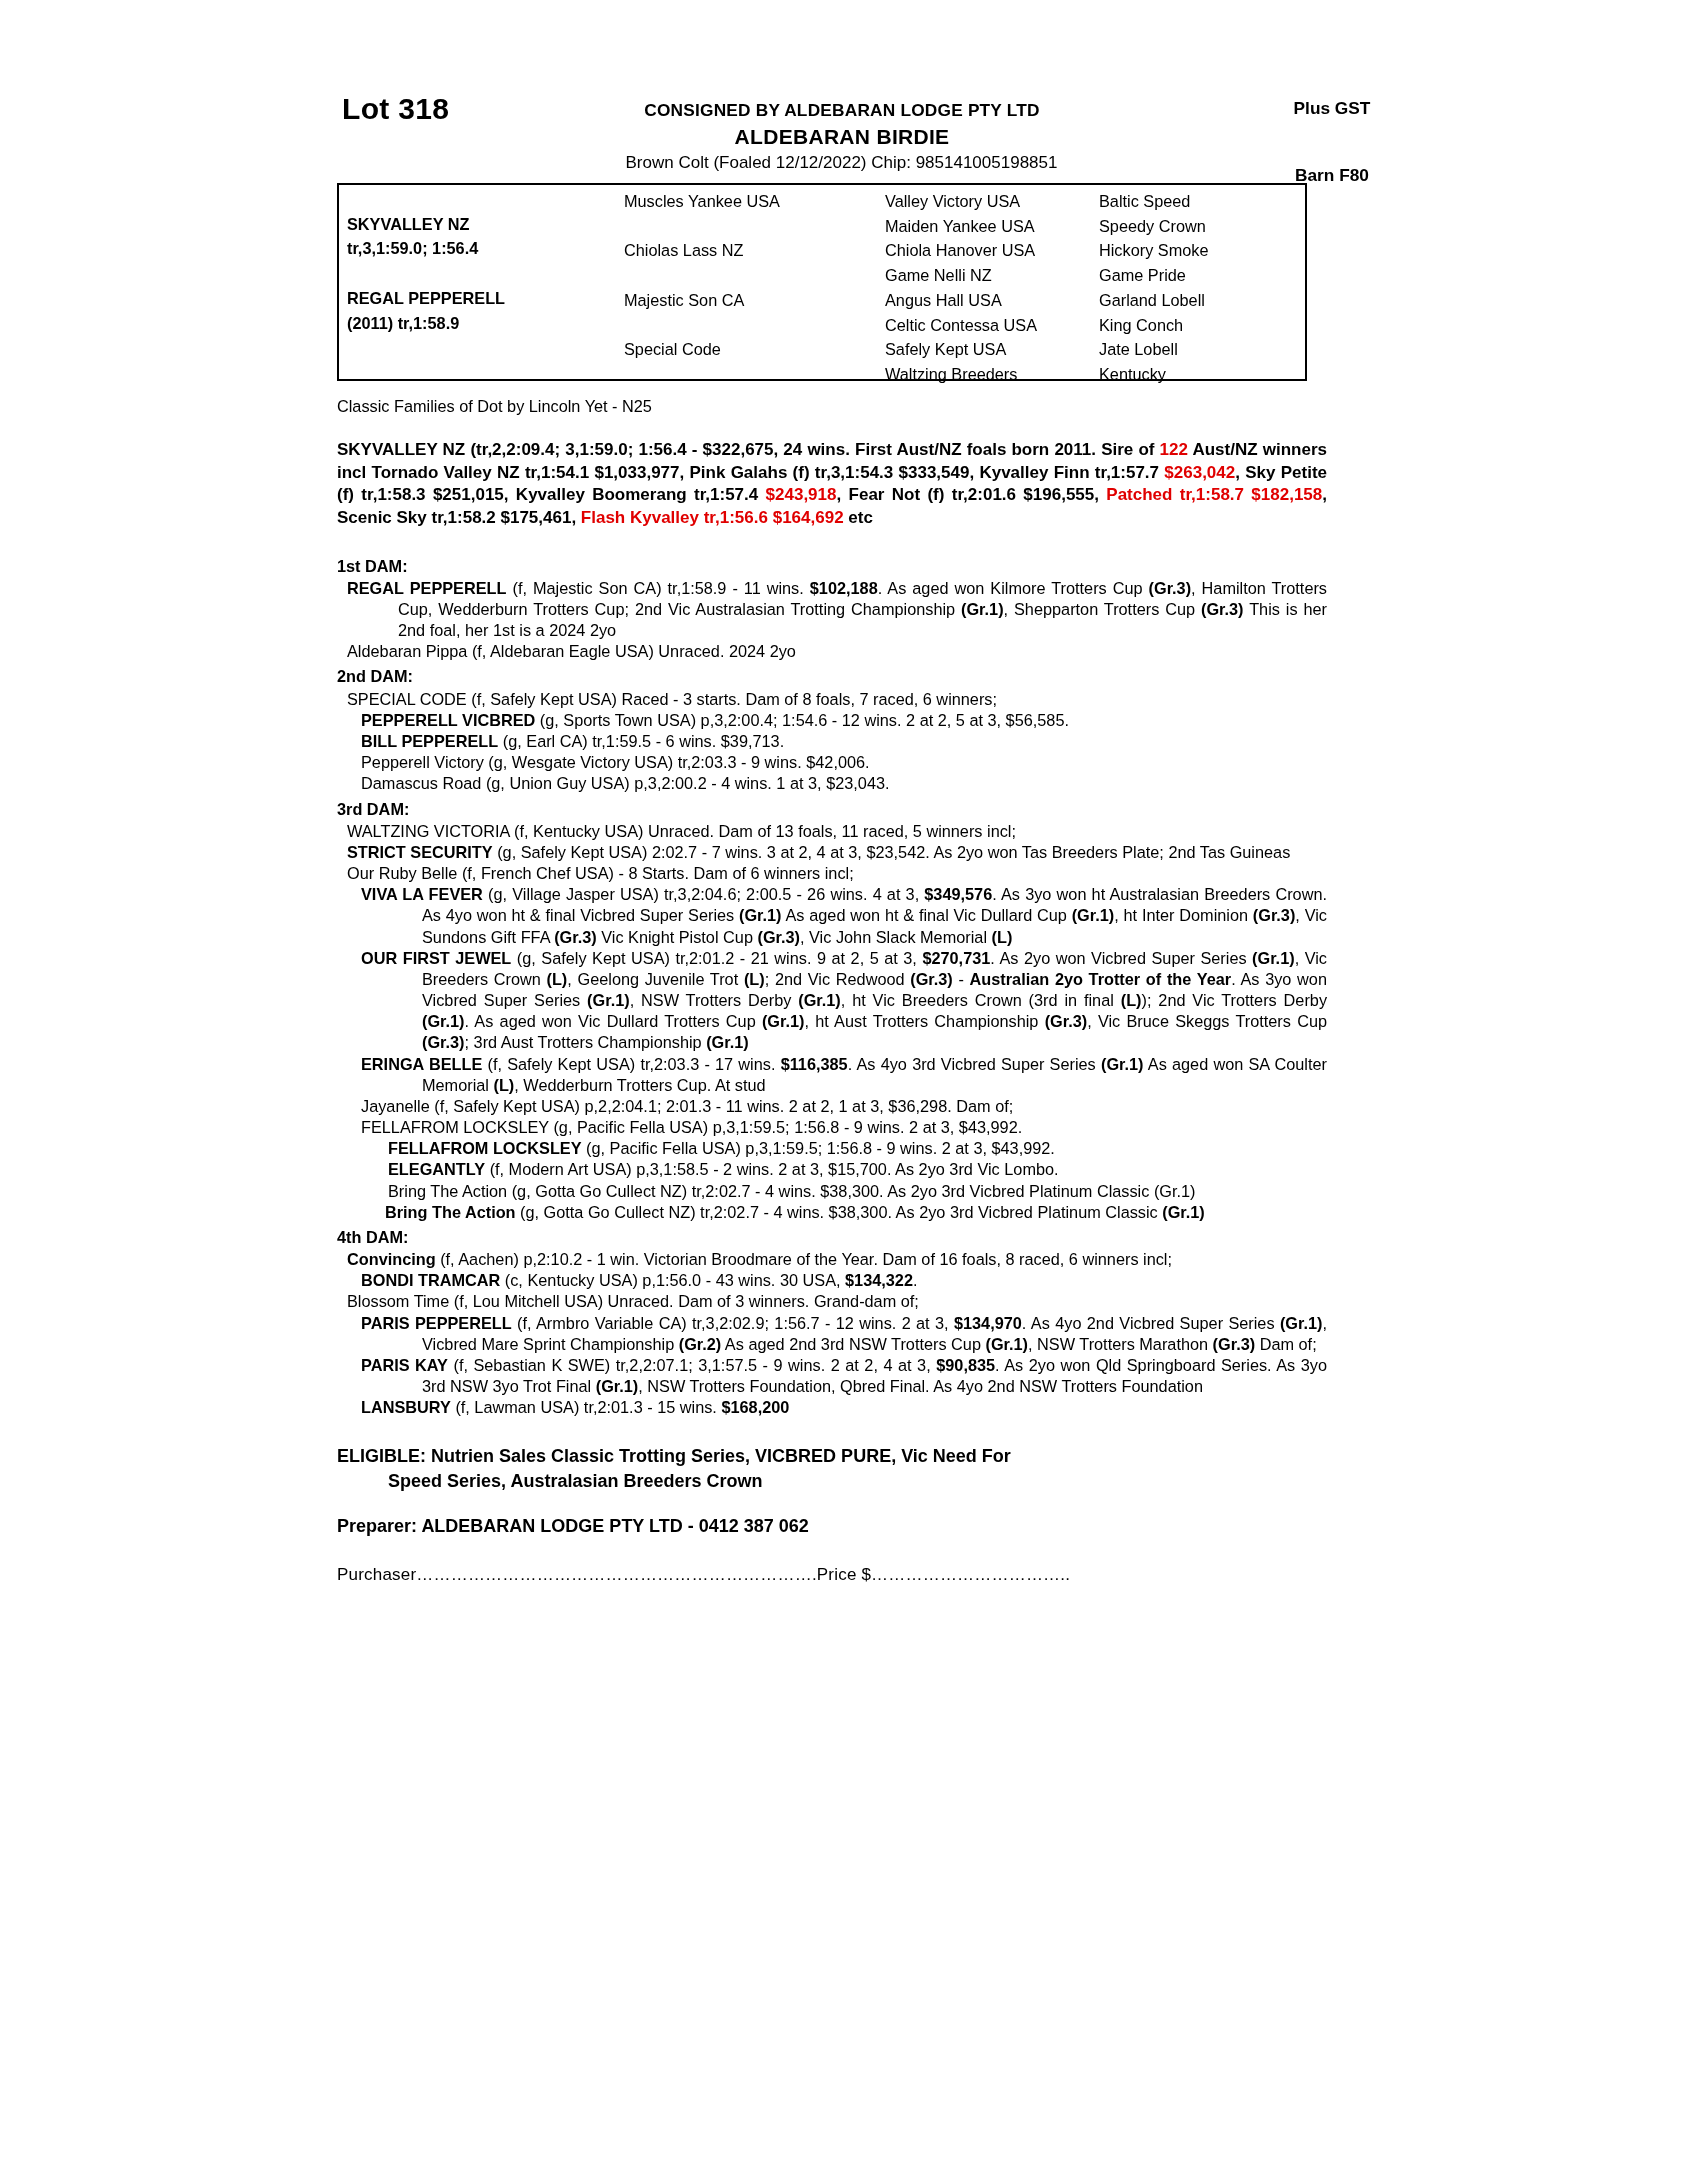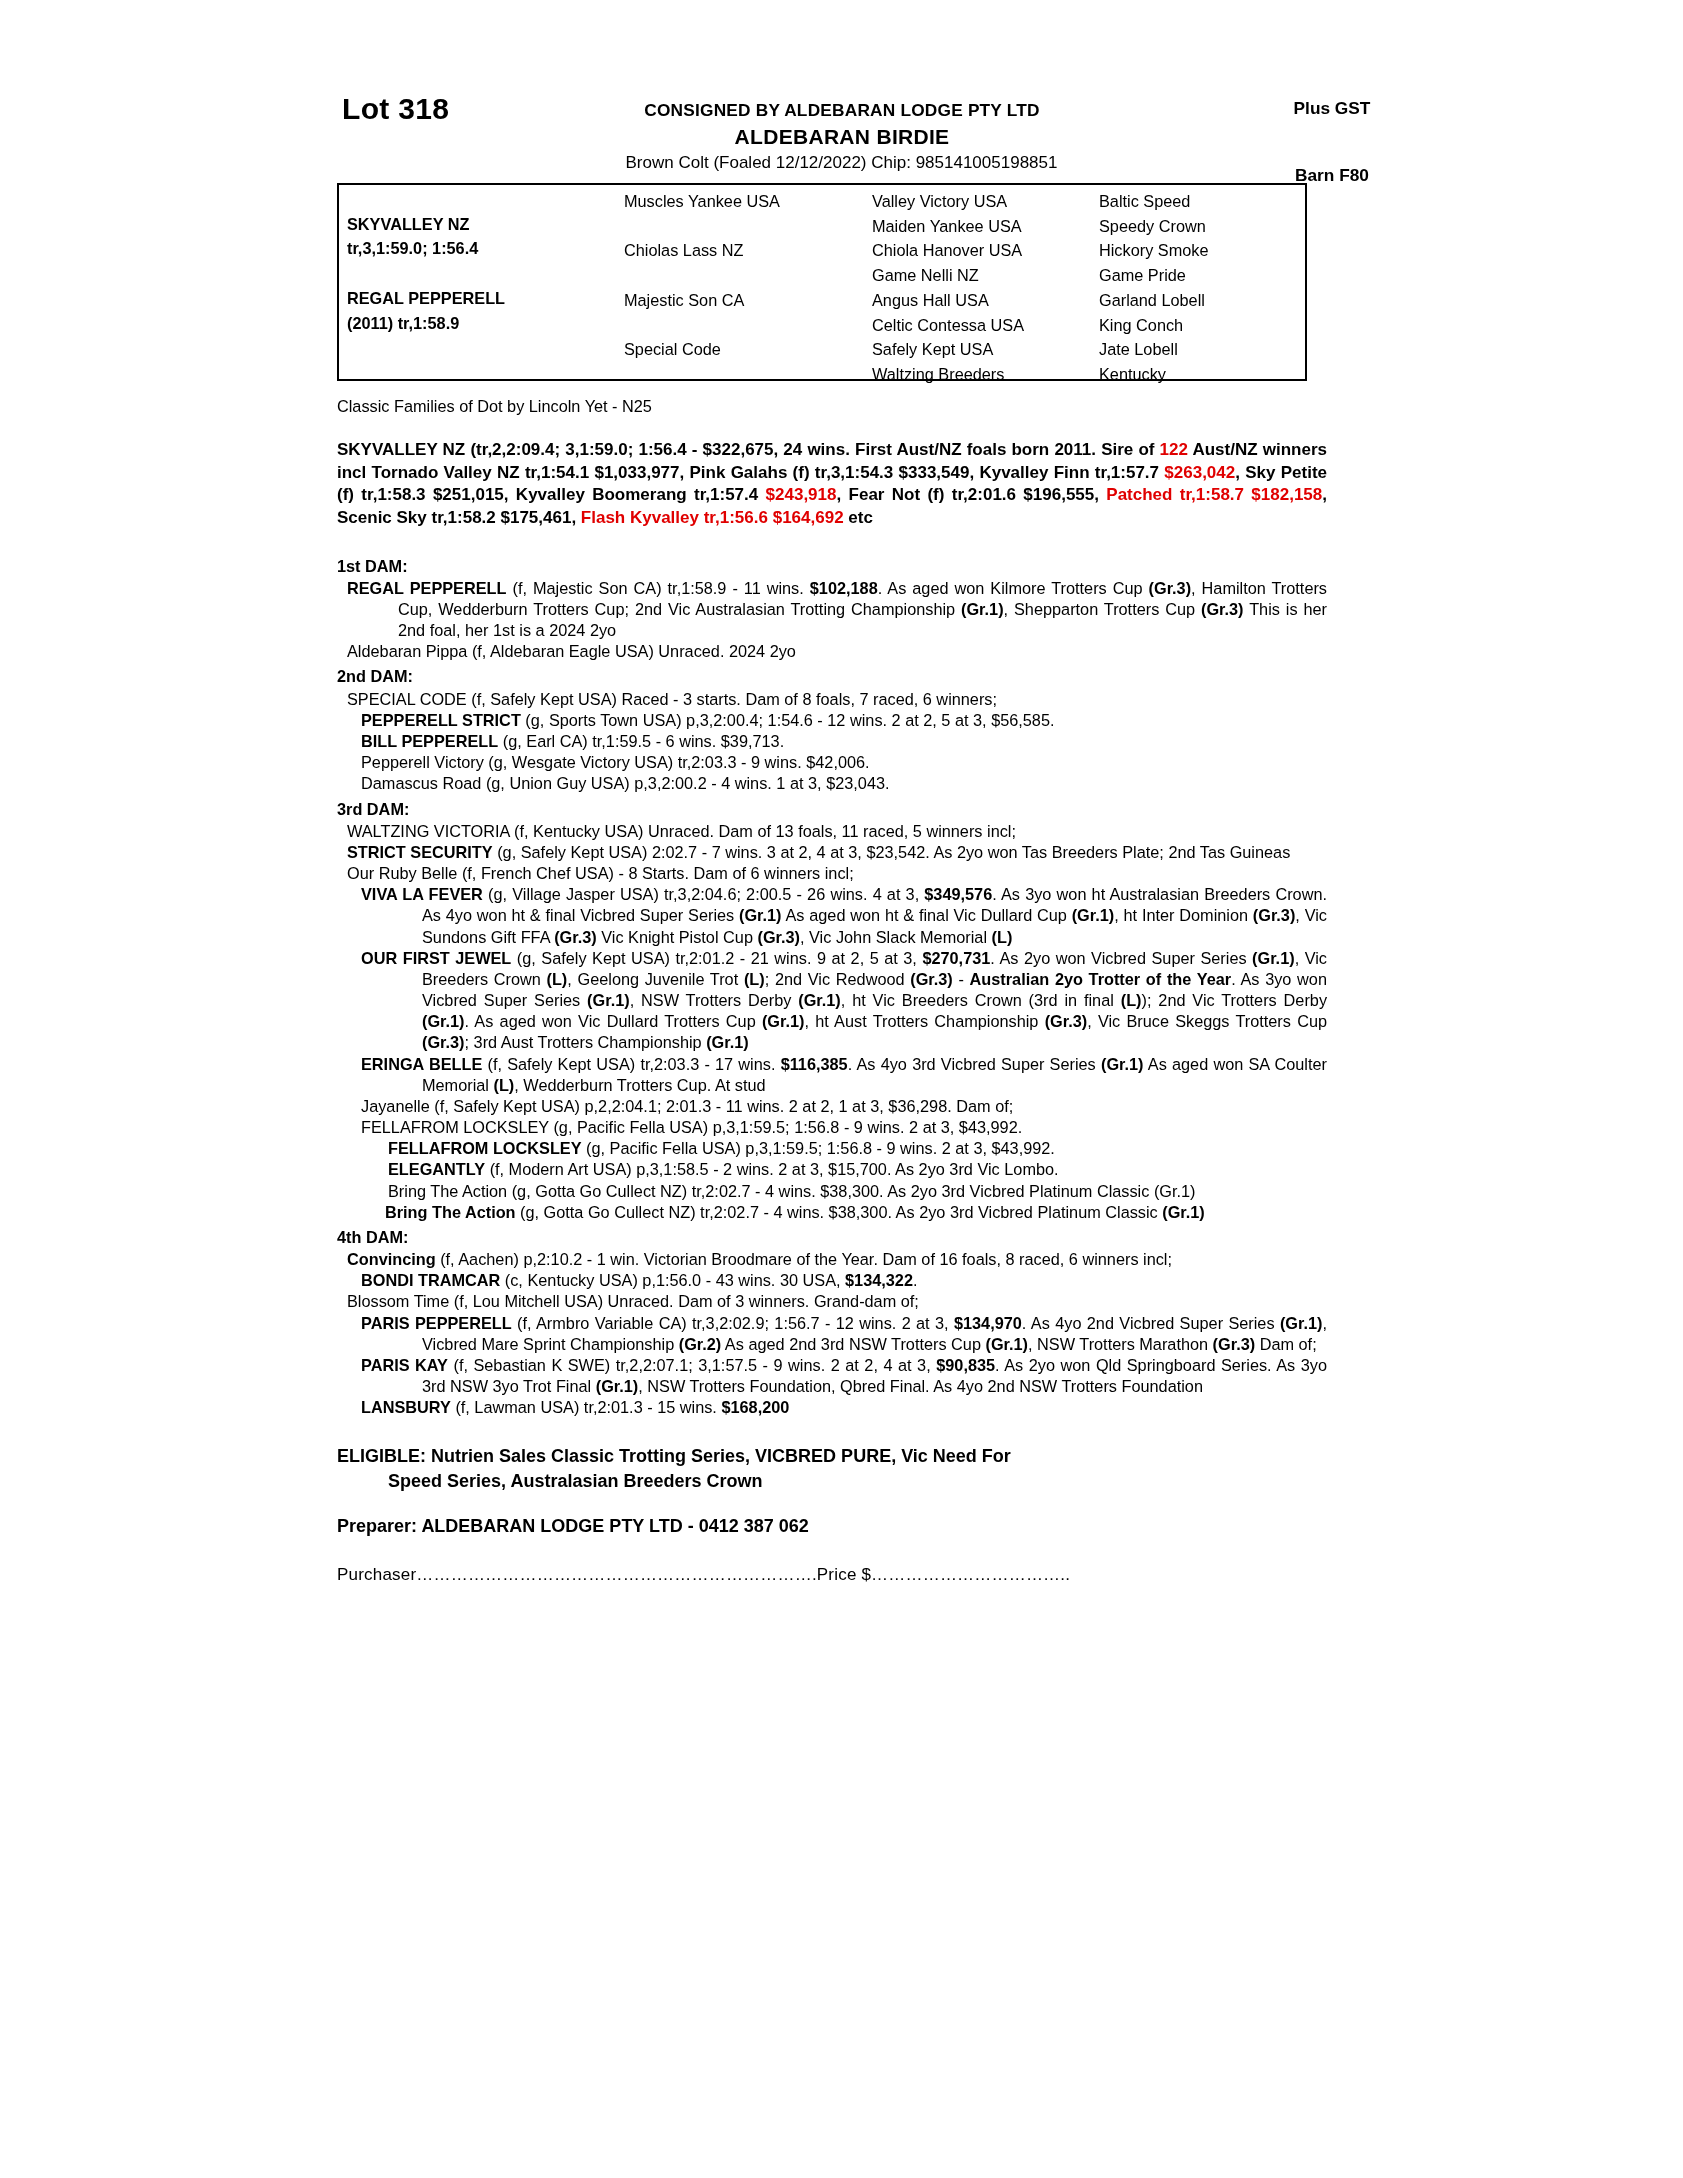--- a/index.html
+++ b/index.html
@@ -98,21 +98,21 @@
     height: 100%;
     font-size: 16.3px;
   }
   .ped-grid .col {
     position: absolute;
     top: 0;
     height: 100%;
   }
   .c1 { left: 8px;   width: 277px; }
   .c2 { left: 285px; width: 248px; }
-  .c3 { left: 533px; width: 228px; }
+  .c3 { left: 546px; width: 228px; }
   .c4 { left: 760px; width: 203px; }
   .ped-grid .row {
     position: absolute;
     line-height: 1.0;
   }
   .sire-name { top: 31px; font-weight: bold; }
   .sire-time { top: 55px; font-weight: bold; }
   .dam-name  { top: 105px; font-weight: bold; }
   .dam-time  { top: 130px; font-weight: bold; }
   .g1 { top: 8px; }
@@ -237,21 +237,21 @@
     <div class="sire-block">
       <span>SKYVALLEY NZ (tr,2,2:09.4; 3,1:59.0; 1:56.4 - $322,675, 24 wins. First Aust/NZ foals born 2011. Sire of </span><span class="red">122</span><span> Aust/NZ winners incl Tornado Valley NZ tr,1:54.1 $1,033,977, Pink Galahs (f) tr,3,1:54.3 $333,549, Kyvalley Finn tr,1:57.7 </span><span class="red">$263,042</span><span>, Sky Petite (f) tr,1:58.3 $251,015, Kyvalley Boomerang tr,1:57.4 </span><span class="red">$243,918</span><span>, Fear Not (f) tr,2:01.6 $196,555, </span><span class="red">Patched tr,1:58.7 $182,158</span><span>, Scenic Sky tr,1:58.2 $175,461, </span><span class="red">Flash Kyvalley tr,1:56.6 $164,692</span><span> etc</span>
     </div>
 
     <div class="dam-head">1st DAM:</div>
     <p class="e ind-hang1"><b>REGAL PEPPERELL</b> (f, Majestic Son CA) tr,1:58.9 - 11 wins. <b>$102,188</b>. As aged won Kilmore Trotters Cup <b>(Gr.3)</b>, Hamilton Trotters Cup, Wedderburn Trotters Cup; 2nd Vic Australasian Trotting Championship <b>(Gr.1)</b>, Shepparton Trotters Cup <b>(Gr.3)</b> This is her 2nd foal, her 1st is a 2024 2yo</p>
     <p class="e ind-plain1">Aldebaran Pippa (f, Aldebaran Eagle USA) Unraced. 2024 2yo</p>
 
     <div class="dam-head">2nd DAM:</div>
     <p class="e ind-plain1">SPECIAL CODE (f, Safely Kept USA) Raced - 3 starts. Dam of 8 foals, 7 raced, 6 winners;</p>
-    <p class="e ind-plain2"><b>PEPPERELL STRICT</b> (g, Sports Town USA) p,3,2:00.4; 1:54.6 - 12 wins. 2 at 2, 5 at 3, $56,585.</p>
+    <p class="e ind-plain2"><b>PEPPERELL VICBRED</b> (g, Sports Town USA) p,3,2:00.4; 1:54.6 - 12 wins. 2 at 2, 5 at 3, $56,585.</p>
     <p class="e ind-plain2"><b>BILL PEPPERELL</b> (g, Earl CA) tr,1:59.5 - 6 wins. $39,713.</p>
     <p class="e ind-plain2">Pepperell Victory (g, Wesgate Victory USA) tr,2:03.3 - 9 wins. $42,006.</p>
     <p class="e ind-plain2">Damascus Road (g, Union Guy USA) p,3,2:00.2 - 4 wins. 1 at 3, $23,043.</p>
 
     <div class="dam-head">3rd DAM:</div>
     <p class="e ind-plain1">WALTZING VICTORIA (f, Kentucky USA) Unraced. Dam of 13 foals, 11 raced, 5 winners incl;</p>
     <p class="e ind-hang1"><b>STRICT SECURITY</b> (g, Safely Kept USA) 2:02.7 - 7 wins. 3 at 2, 4 at 3, $23,542. As 2yo won Tas Breeders Plate; 2nd Tas Guineas</p>
     <p class="e ind-plain1">Our Ruby Belle (f, French Chef USA)  - 8 Starts. Dam of 6 winners incl;</p>
     <p class="e ind-hang2"><b>VIVA LA FEVER</b> (g, Village Jasper USA) tr,3,2:04.6; 2:00.5 - 26 wins. 4 at 3, <b>$349,576</b>. As 3yo won ht Australasian Breeders Crown. As 4yo won ht &amp; final Vicbred Super Series <b>(Gr.1)</b> As aged won ht &amp; final Vic Dullard Cup <b>(Gr.1)</b>, ht Inter Dominion <b>(Gr.3)</b>, Vic Sundons Gift FFA <b>(Gr.3)</b> Vic Knight Pistol Cup <b>(Gr.3)</b>, Vic John Slack Memorial <b>(L)</b></p>
     <p class="e ind-hang2"><b>OUR FIRST JEWEL</b> (g, Safely Kept USA) tr,2:01.2 - 21 wins. 9 at 2, 5 at 3, <b>$270,731</b>. As 2yo won Vicbred Super Series <b>(Gr.1)</b>, Vic Breeders Crown <b>(L)</b>, Geelong Juvenile Trot <b>(L)</b>; 2nd Vic Redwood <b>(Gr.3)</b> -  <b>Australian 2yo Trotter of the Year</b>. As 3yo won Vicbred Super Series <b>(Gr.1)</b>, NSW Trotters Derby <b>(Gr.1)</b>, ht Vic Breeders Crown (3rd in final <b>(L)</b>); 2nd Vic Trotters Derby <b>(Gr.1)</b>. As aged won Vic Dullard Trotters Cup <b>(Gr.1)</b>, ht Aust Trotters Championship <b>(Gr.3)</b>, Vic Bruce Skeggs Trotters Cup <b>(Gr.3)</b>; 3rd Aust Trotters Championship <b>(Gr.1)</b></p>

